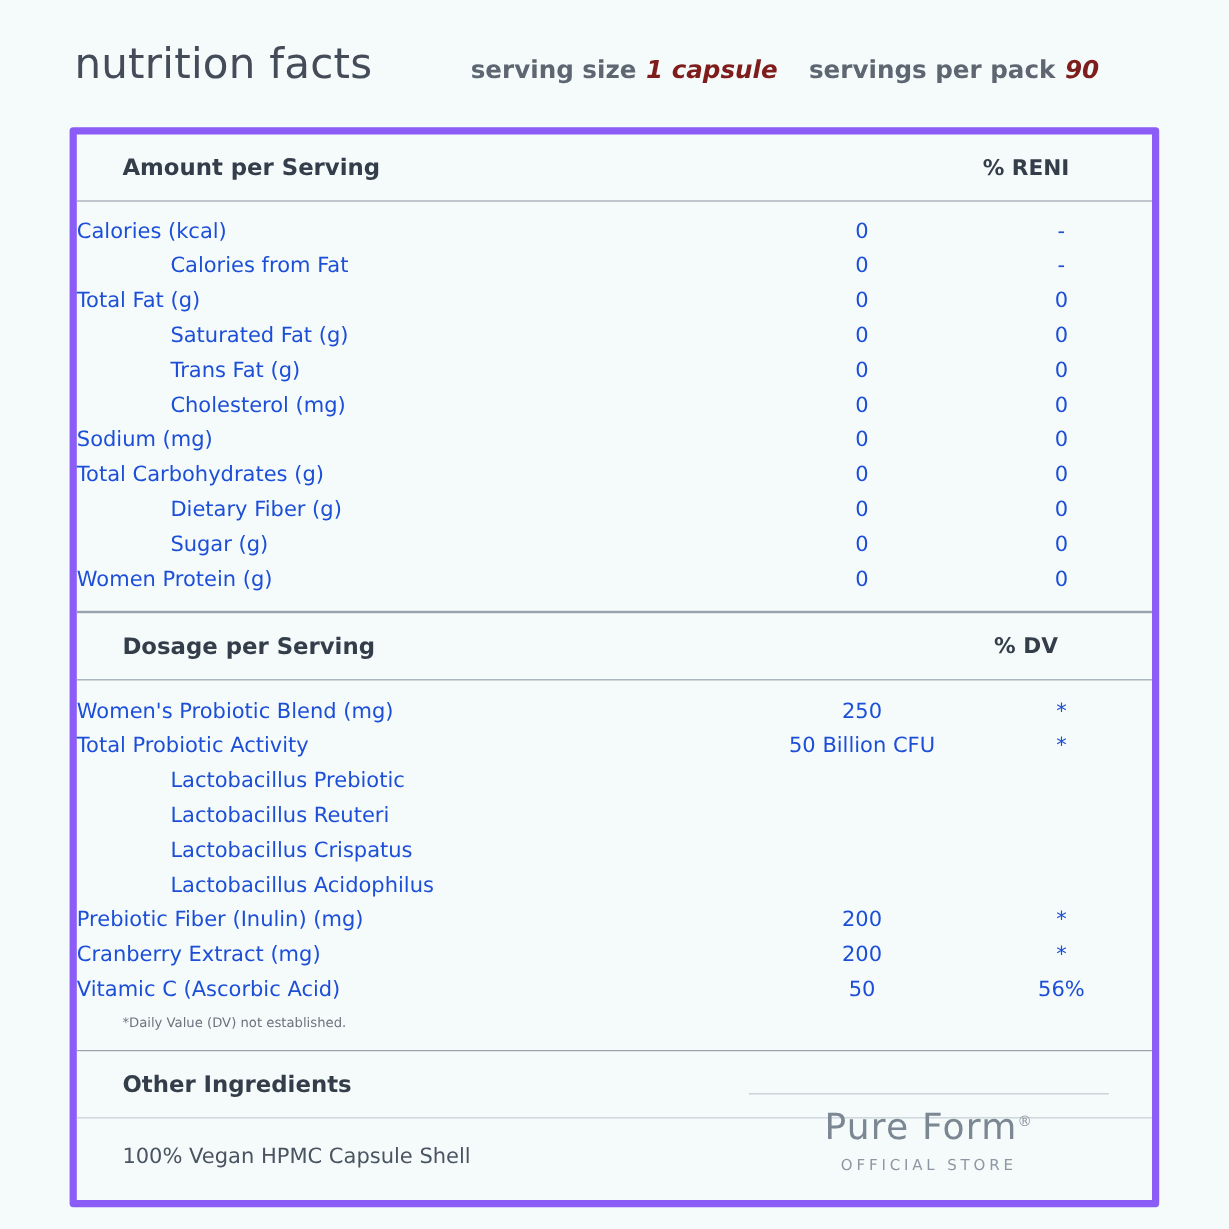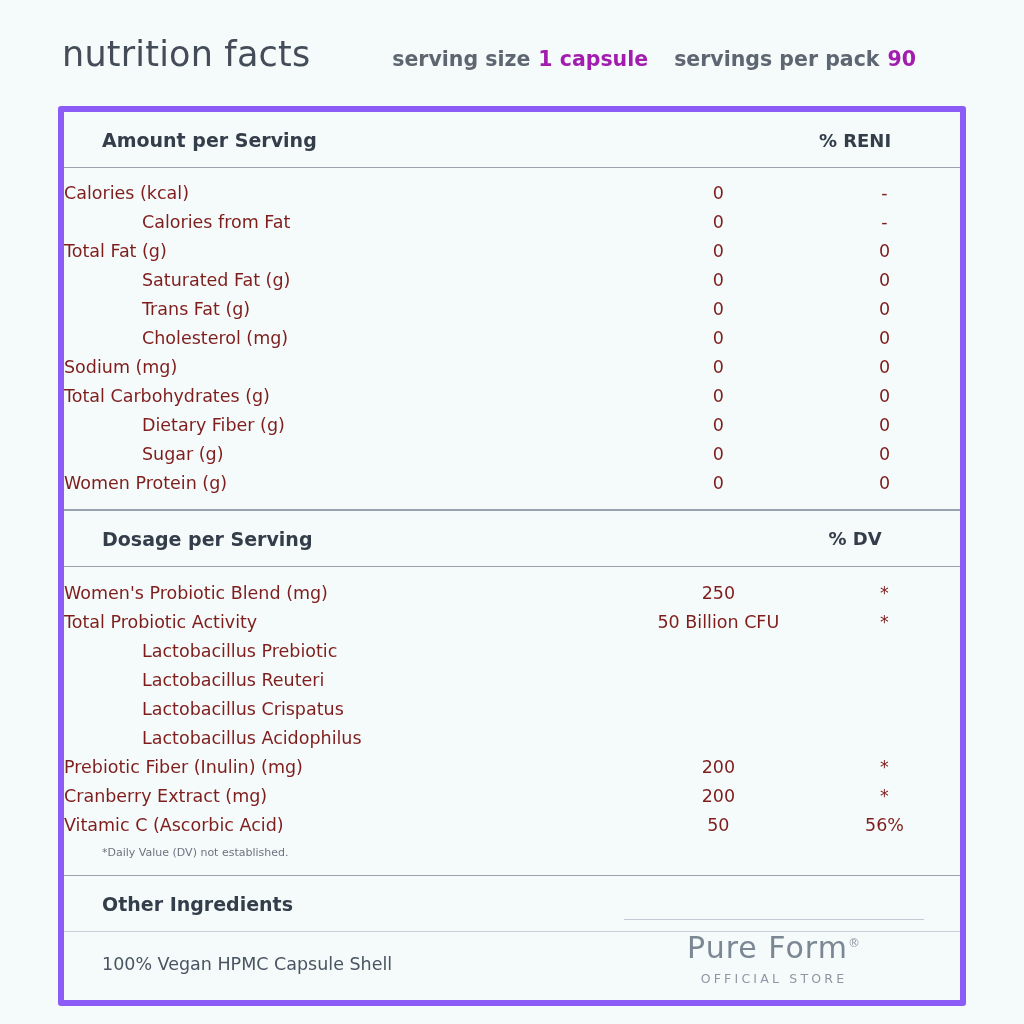--- a/index.html
+++ b/index.html
@@ -40,21 +40,21 @@
   .header-meta {
     display: flex;
     align-items: baseline;
     gap: 26px;
     font-size: 20.5px;
     color: #5a6270;
     white-space: nowrap;
   }
   .meta-group { display: inline-flex; align-items: baseline; gap: 8px; }
   .meta-label { font-weight: 700; color: #5e6672; }
-  .meta-value { font-weight: 700; color: #a21caf; }
+  .meta-value { font-weight: 700; color: #7f1d1d; font-style: italic; }
 
   
   .panel {
     margin-top: 10px;
     border: 6px solid #8b5cf6;
     border-radius: 3px;
     background: transparent;
     box-sizing: border-box;
     width: 908px;
     position: relative;
@@ -80,21 +80,21 @@
     text-align: center;
   }
 
   table.rows {
     width: 100%;
     border-collapse: collapse;
     table-layout: fixed;
   }
   table.rows td {
     font-size: 17.5px;
-    color: #7f1d1d;
+    color: #1d4ed8;
     padding: 4.5px 0;
     vertical-align: baseline;
   }
   td.name { padding-left: 38px; width: 560px; }
   td.name.indent { padding-left: 78px; }
   td.val {
     width: 180px;
     text-align: center;
     color: #505a67;
   }
@@ -120,21 +120,21 @@
   .ingredients-body {
     padding: 22px 0 26px 38px;
     font-size: 17.5px;
     color: #4a5361;
   }
 
   
   .brand {
     position: absolute;
     right: 52px;
-    bottom: 38px;
+    bottom: 46px;
     width: 300px;
     text-align: center;
     pointer-events: none;
   }
   .brand-rule {
     height: 1px;
     background: #c3cad2;
     margin-bottom: 10px;
   }
   .brand-name {

